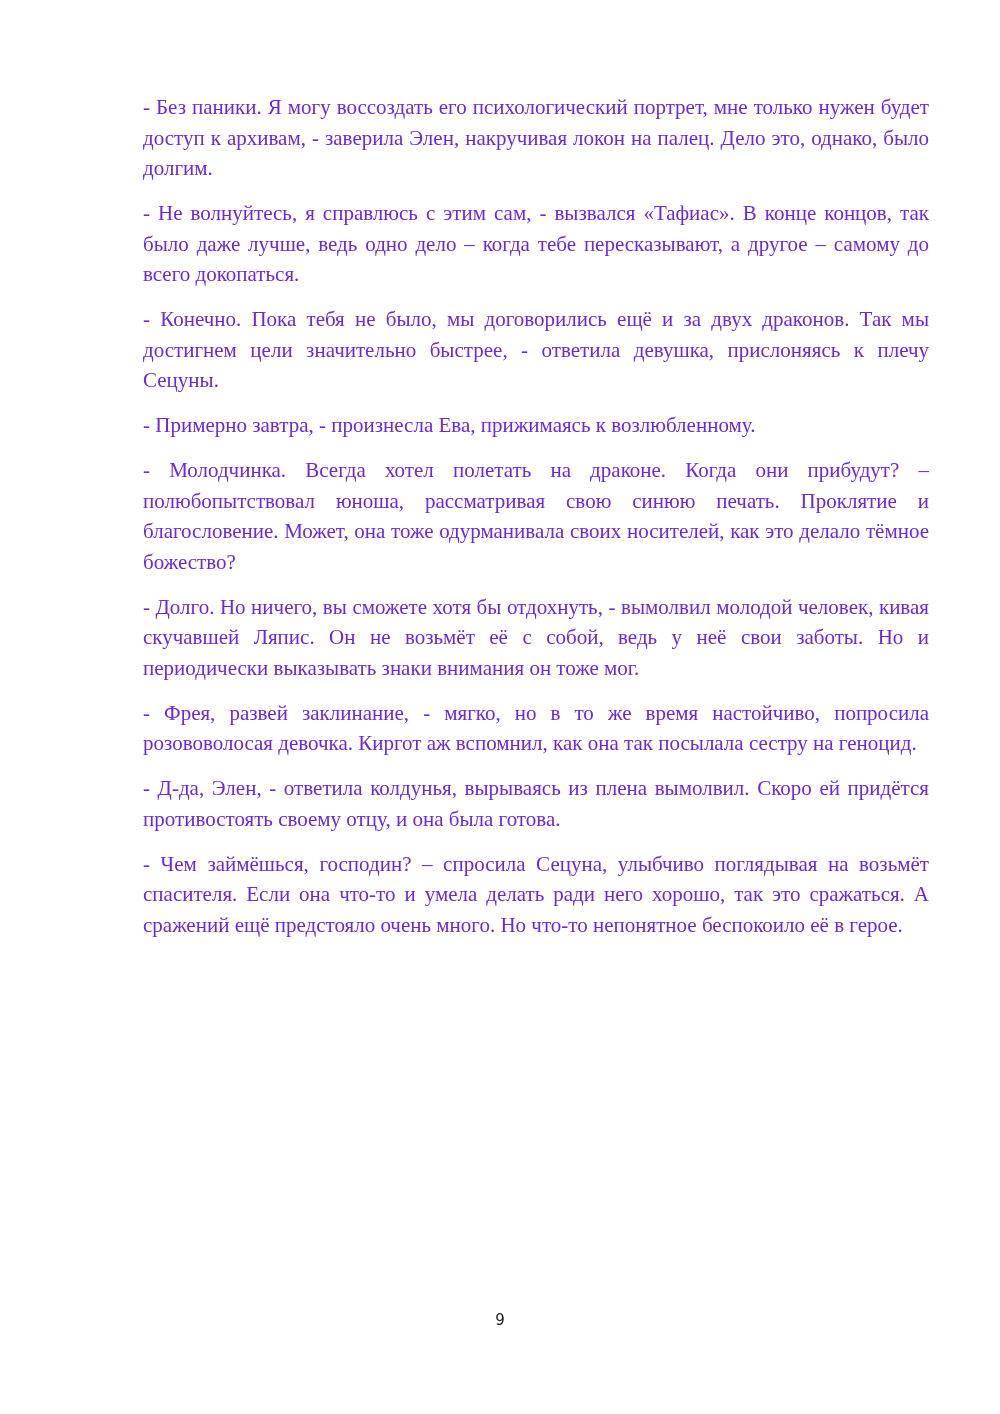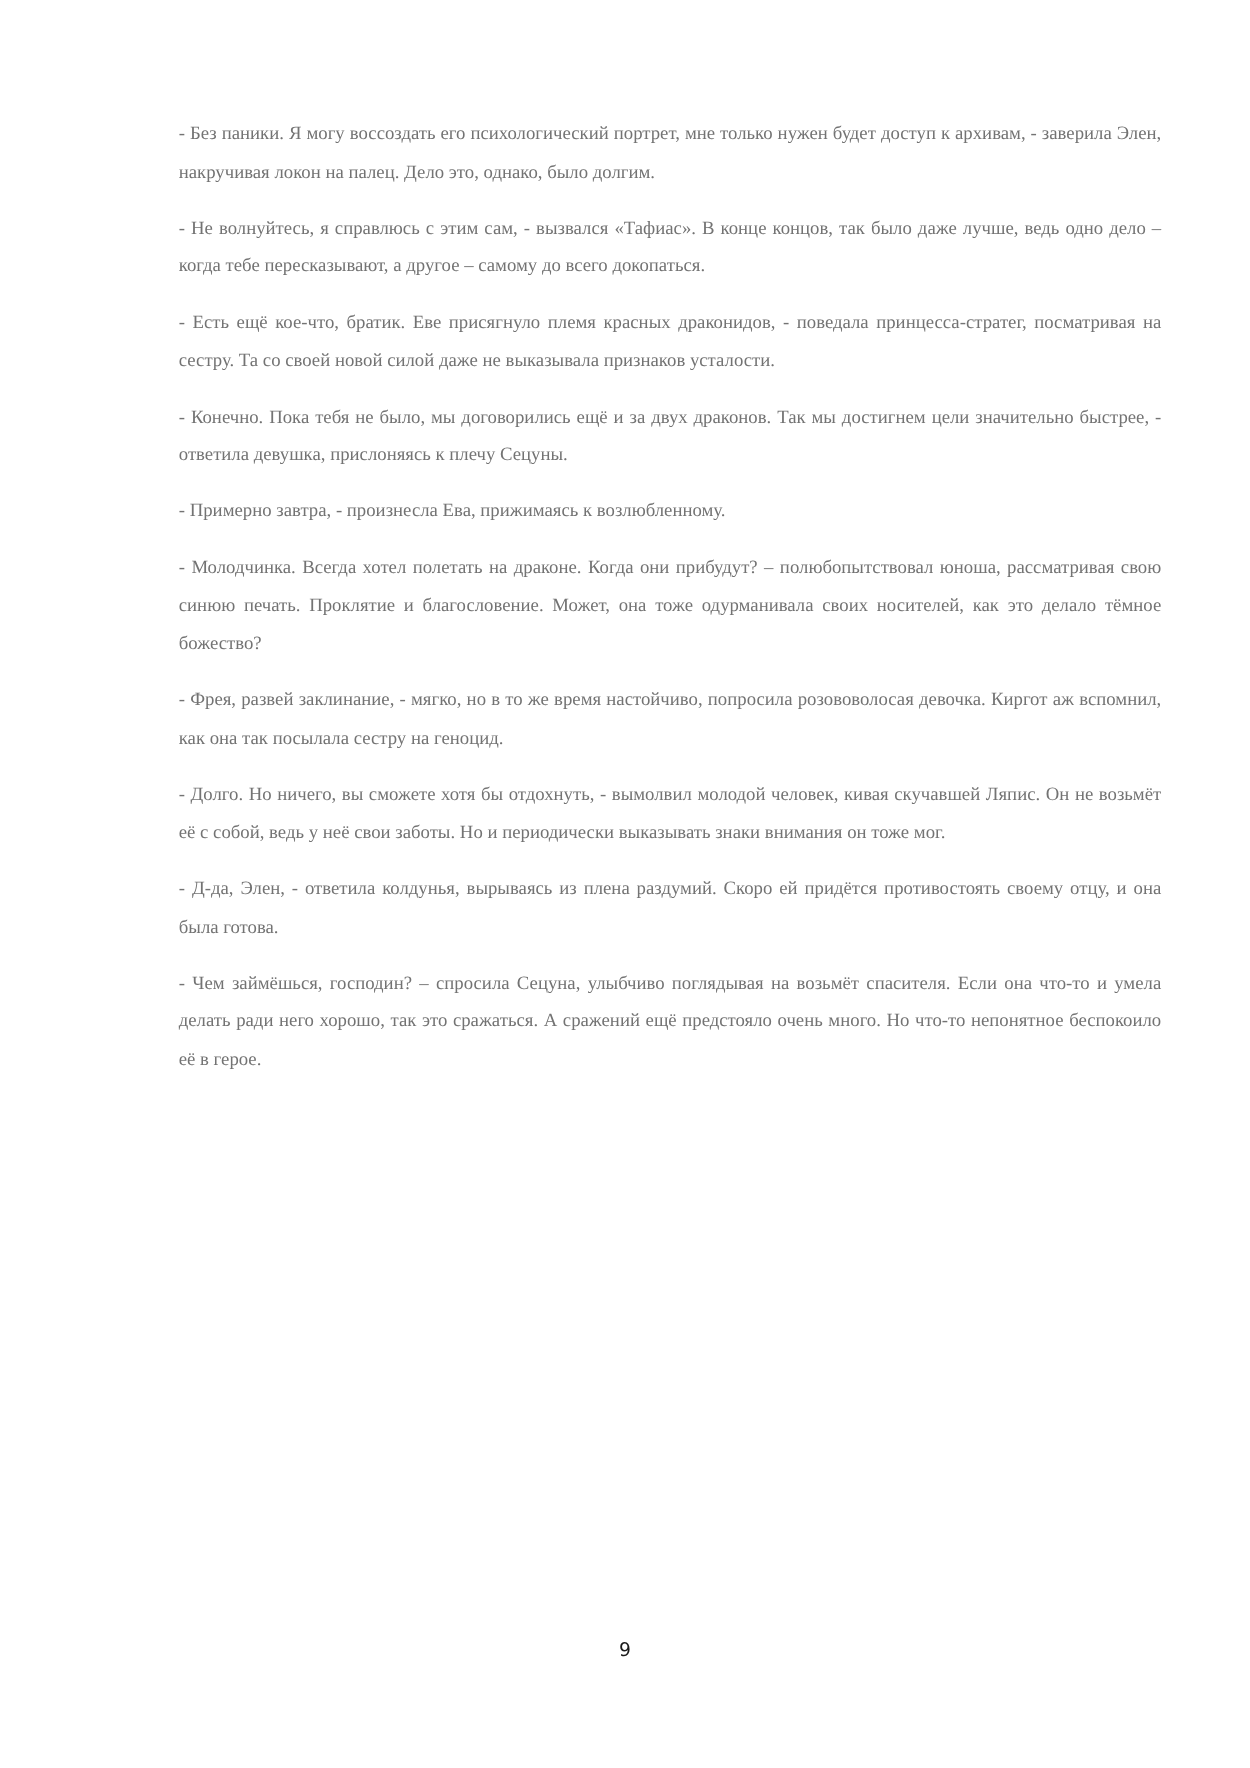--- a/index.html
+++ b/index.html
@@ -3,23 +3,23 @@
 <meta charset="utf-8">
 <style>
   html, body { margin: 0; padding: 0; background: #ffffff; }
   body { width: 1000px; height: 1414px; position: relative; overflow: hidden; }
   .page {
     position: absolute;
     left: 143px;
     top: 92px;
     width: 786px;
     font-family: "Liberation Serif", serif;
-    font-size: 15px;
+    font-size: 21px;
     line-height: 30.5px;
-    color: #737373;
+    color: #6d28d9;
   }
   .para {
     margin: 0 0 14.5px 0;
     text-align: justify;
     text-align-last: left;
   }
   .page-number {
     position: absolute;
     left: 0;
     width: 1000px;
@@ -29,23 +29,22 @@
     font-size: 15px;
     color: #1a1a1a;
   }
 </style>
 </head>
 <body>
 
 <div class="page">
   <p class="para">- Без паники. Я могу воссоздать его психологический портрет, мне только нужен будет доступ к архивам, - заверила Элен, накручивая локон на палец. Дело это, однако, было долгим.</p>
   <p class="para">- Не волнуйтесь, я справлюсь с этим сам, - вызвался «Тафиас». В конце концов, так было даже лучше, ведь одно дело – когда тебе пересказывают, а другое – самому до всего докопаться.</p>
-  <p class="para">- Есть ещё кое-что, братик. Еве присягнуло племя красных драконидов, - поведала принцесса-стратег, посматривая на сестру. Та со своей новой силой даже не выказывала признаков усталости.</p>
   <p class="para">- Конечно. Пока тебя не было, мы договорились ещё и за двух драконов. Так мы достигнем цели значительно быстрее, - ответила девушка, прислоняясь к плечу Сецуны.</p>
   <p class="para">- Примерно завтра, - произнесла Ева, прижимаясь к возлюбленному.</p>
   <p class="para">- Молодчинка. Всегда хотел полетать на драконе. Когда они прибудут? – полюбопытствовал юноша, рассматривая свою синюю печать. Проклятие и благословение. Может, она тоже одурманивала своих носителей, как это делало тёмное божество?</p>
+  <p class="para">- Долго. Но ничего, вы сможете хотя бы отдохнуть, - вымолвил молодой человек, кивая скучавшей Ляпис. Он не возьмёт её с собой, ведь у неё свои заботы. Но и периодически выказывать знаки внимания он тоже мог.</p>
   <p class="para">- Фрея, развей заклинание, - мягко, но в то же время настойчиво, попросила розововолосая девочка. Киргот аж вспомнил, как она так посылала сестру на геноцид.</p>
-  <p class="para">- Долго. Но ничего, вы сможете хотя бы отдохнуть, - вымолвил молодой человек, кивая скучавшей Ляпис. Он не возьмёт её с собой, ведь у неё свои заботы. Но и периодически выказывать знаки внимания он тоже мог.</p>
-  <p class="para">- Д-да, Элен, - ответила колдунья, вырываясь из плена раздумий. Скоро ей придётся противостоять своему отцу, и она была готова.</p>
+  <p class="para">- Д-да, Элен, - ответила колдунья, вырываясь из плена вымолвил. Скоро ей придётся противостоять своему отцу, и она была готова.</p>
   <p class="para">- Чем займёшься, господин? – спросила Сецуна, улыбчиво поглядывая на возьмёт спасителя. Если она что-то и умела делать ради него хорошо, так это сражаться. А сражений ещё предстояло очень много. Но что-то непонятное беспокоило её в герое.</p>
 </div>
 
 <div class="page-number">9</div>
 
 </body></html>

